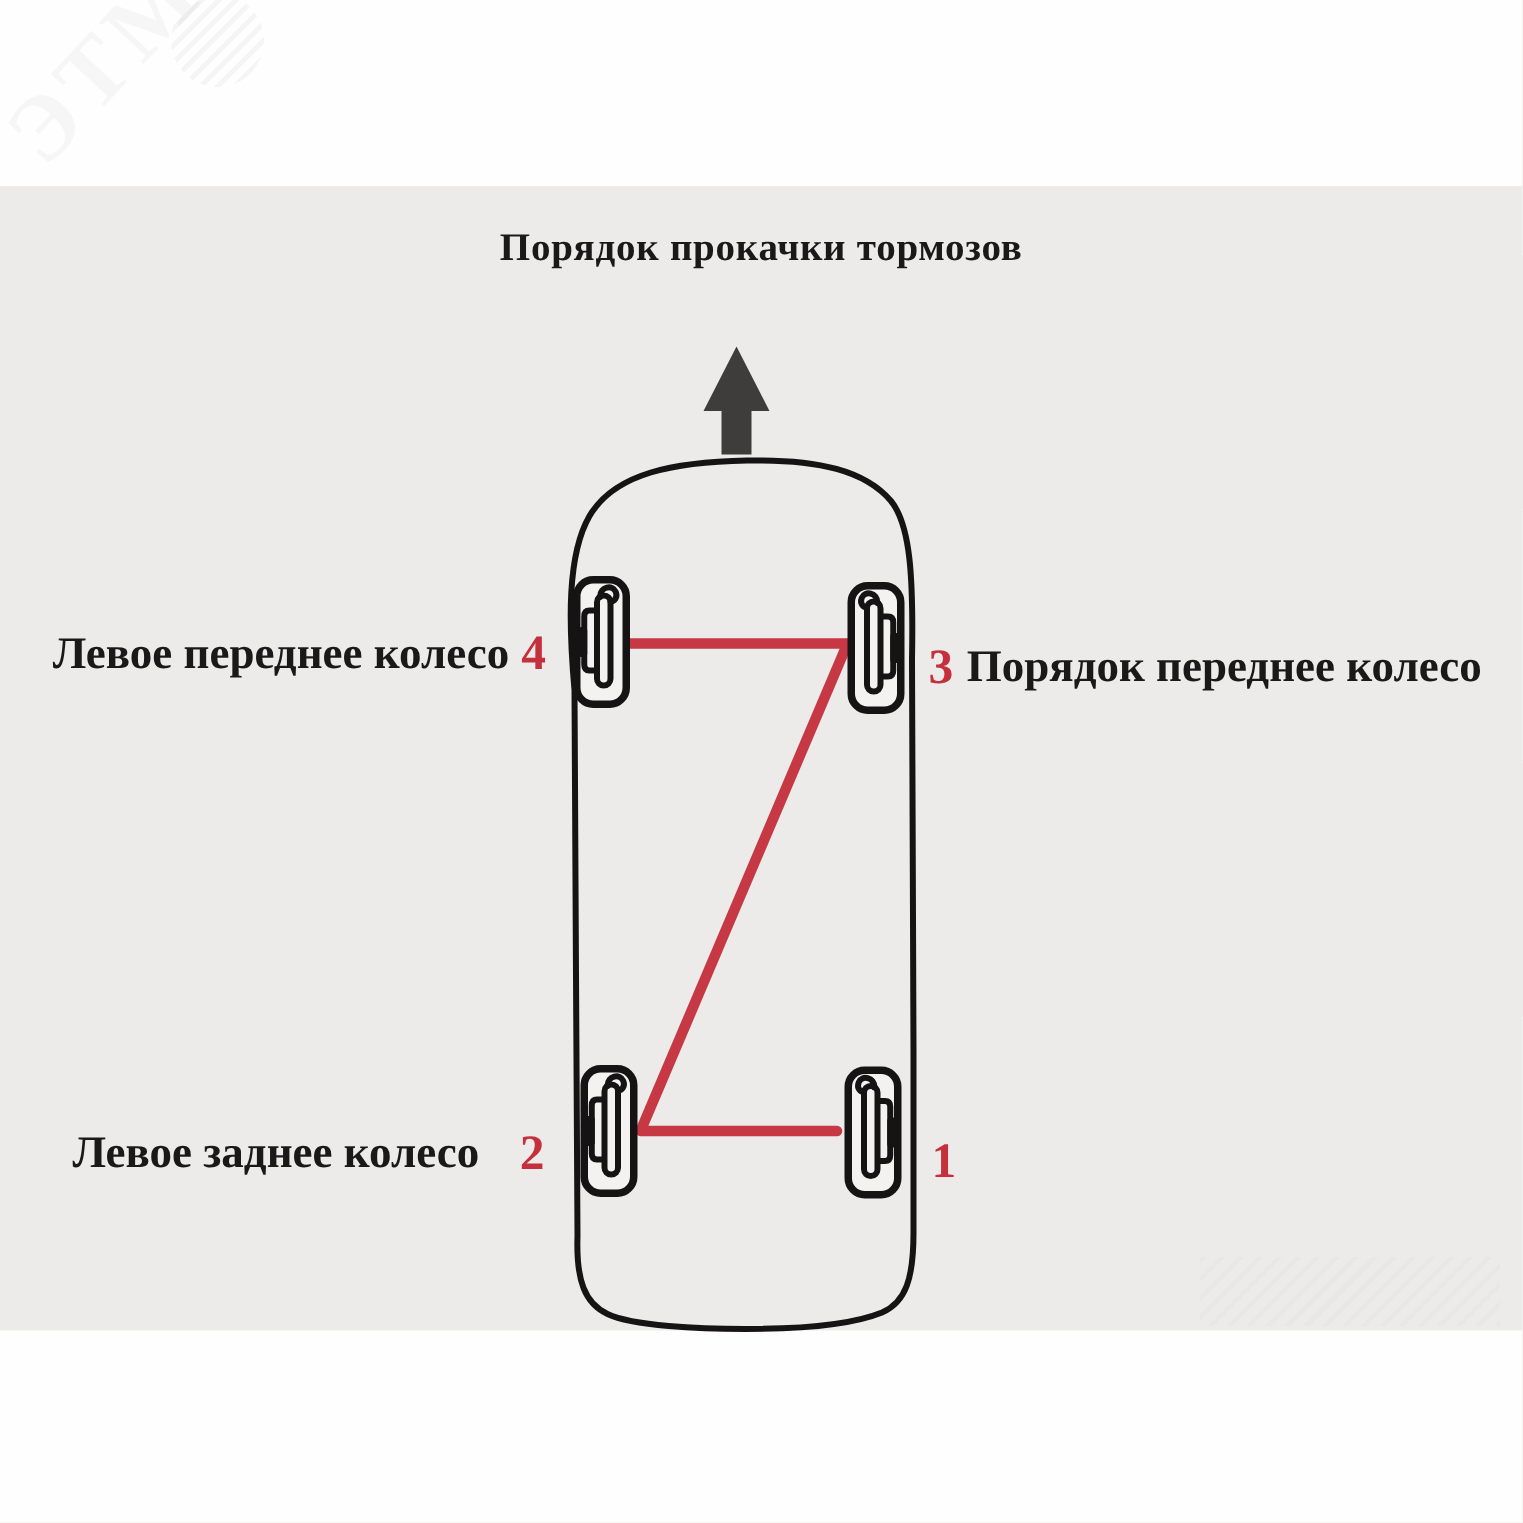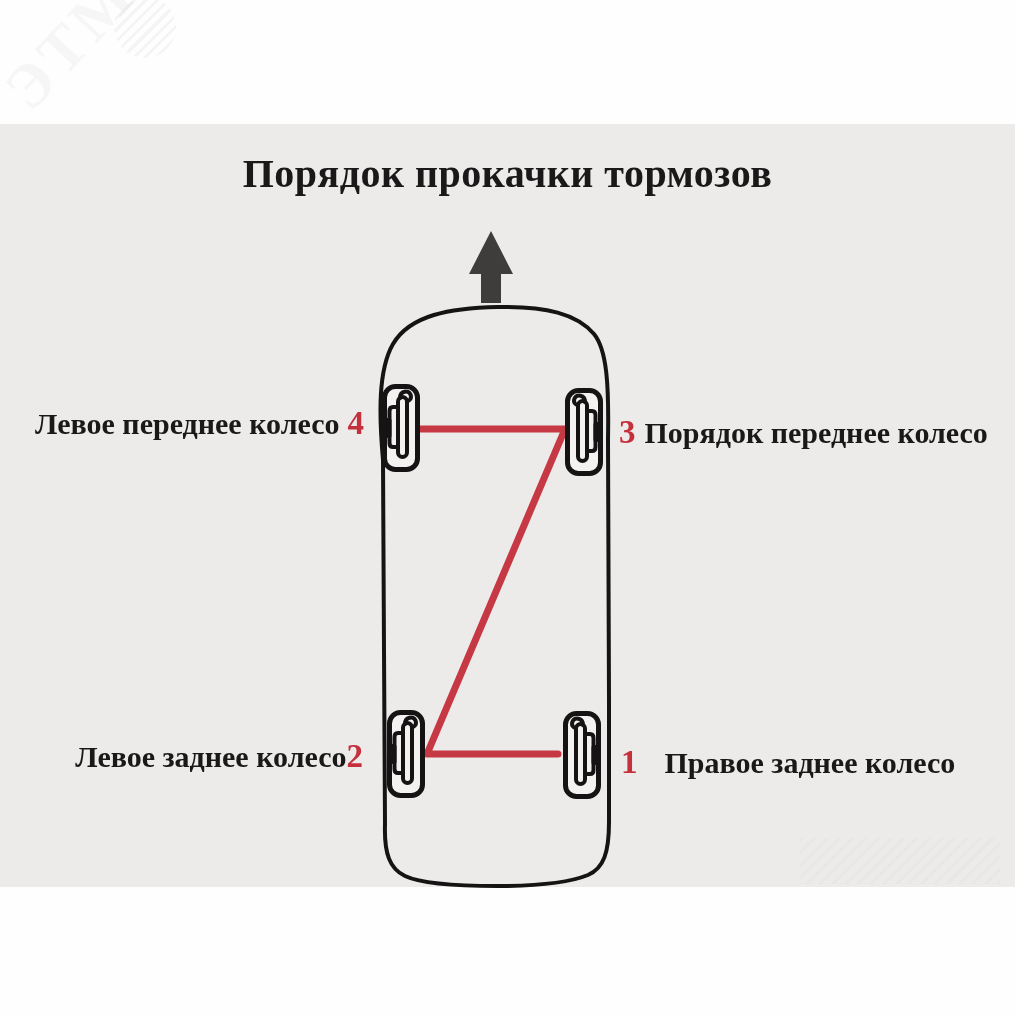--- a/index.html
+++ b/index.html
@@ -27,32 +27,33 @@
     background:repeating-linear-gradient(135deg,rgba(60,60,60,0.06) 0 3px,transparent 3px 8px);
     opacity:.8;
   }
   .watermark-br{
     position:absolute;left:800px;top:838px;width:200px;height:46px;
     background:repeating-linear-gradient(135deg,rgba(60,60,60,0.035) 0 3px,transparent 3px 9px);
     opacity:.6;pointer-events:none;
   }
   .page-title{
     position:absolute;left:0;right:0;top:150px;text-align:center;
-    font-size:40px;font-weight:700;color:#1a1818;letter-spacing:.5px;
+    font-size:26px;font-weight:700;color:#1a1818;letter-spacing:.5px;
   }
   .diagram-svg{position:absolute;left:0;top:0;}
   .label-row{
-    position:absolute;display:flex;align-items:flex-start;white-space:nowrap;
+    position:absolute;display:flex;align-items:flex-end;white-space:nowrap;
     font-size:30px;font-weight:700;color:#1a1818;
     transform:translateY(-50%);
+    margin-top:12px;
   }
   .seq-num{font-size:33px;font-weight:700;color:#c5303d;line-height:1;}
   .row-front-left{right:651px;top:424px;gap:8px;}
   .row-front-right{left:619px;top:433px;gap:9px;}
-  .row-rear-left{right:652px;top:757px;}
+  .row-rear-left{right:652px;top:757px;gap:27px;}
   .row-rear-right{left:621px;top:763px;gap:27px;}
 </style>
 </head>
 <body>
 
 <div class="canvas-band"></div>
 
 <div class="watermark-tl">
   <div class="wm-logo"></div>
   <div class="wm-text">ЭТМ</div>
@@ -104,14 +105,13 @@
   <span>Порядок переднее колесо</span>
 </div>
 
 <div class="label-row row-rear-left">
   <span>Левое заднее колесо</span>
   <span class="seq-num">2</span>
 </div>
 
 <div class="label-row row-rear-right">
   <span class="seq-num">1</span>
-  <span>Правое заднее колесо</span>
 </div>
 
 </body></html>

